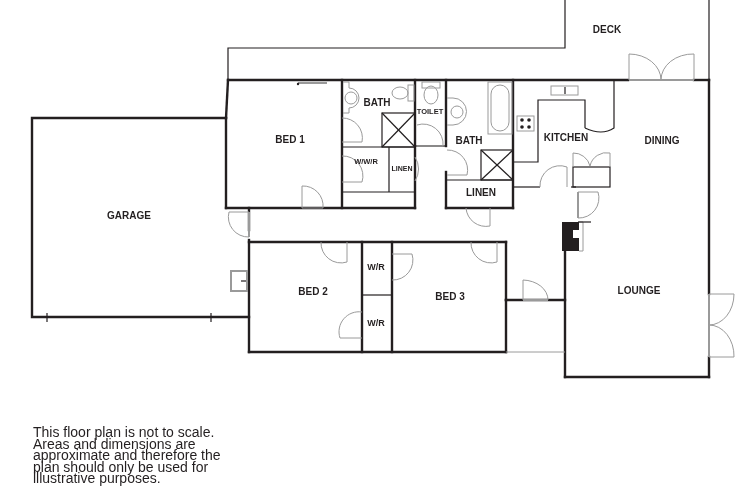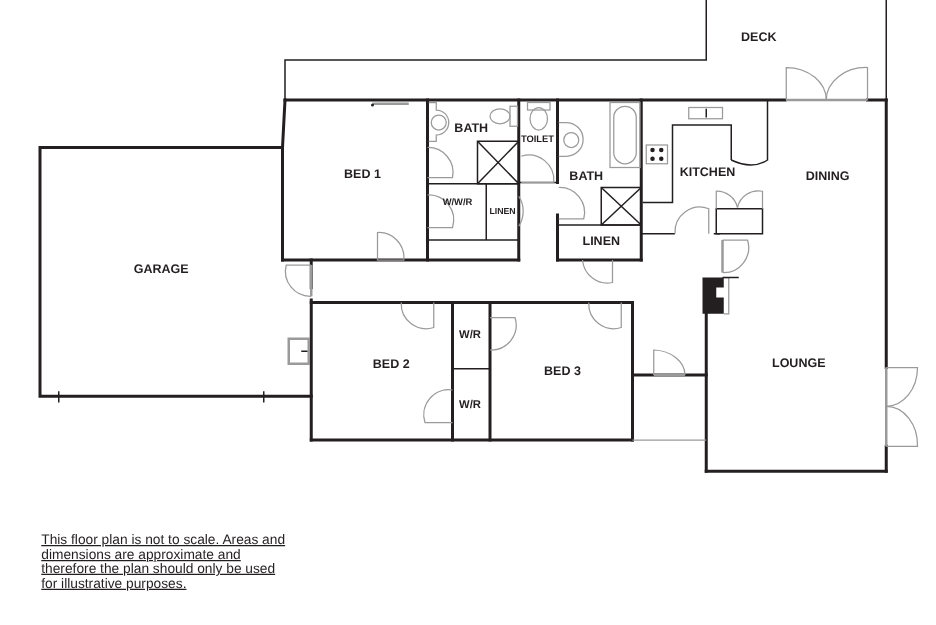--- a/index.html
+++ b/index.html
@@ -3,21 +3,21 @@
 <meta charset="utf-8">
 <style>
   html, body { margin: 0; padding: 0; background: #ffffff; }
   body { width: 749px; height: 500px; position: relative; overflow: hidden; font-family: "Liberation Sans", sans-serif; }
   #plan { position: absolute; left: 0; top: 0; width: 749px; height: 500px; }
   .wall { stroke: #231f20; stroke-width: 2.4; fill: none; stroke-linecap: square; }
   .thin { stroke: #231f20; stroke-width: 1.2; fill: none; }
   .grey { stroke: #9a9a9a; stroke-width: 1; fill: none; }
   .greyw { stroke: #9a9a9a; stroke-width: 2; fill: none; }
   .lbl { font-family: "Liberation Sans", sans-serif; font-weight: bold; fill: #231f20; text-anchor: middle; dominant-baseline: middle; }
-  .note { position: absolute; left: 33px; top: 427px; width: 200px; font-family: "Liberation Sans", sans-serif; font-size: 11px; line-height: 11.5px; color: #231f20; text-decoration: underline; }
+  .note { position: absolute; left: 33px; top: 427px; width: 200px; font-family: "Liberation Sans", sans-serif; font-size: 14px; line-height: 11.5px; color: #231f20; }
 </style>
 </head>
 <body>
 
 <svg id="plan" viewBox="0 0 749 500" xmlns="http://www.w3.org/2000/svg">
 
   <g>
     <polyline class="thin" points="228,80 228,48 565,48 565,0"></polyline>
     <line class="thin" x1="709" y1="0" x2="709" y2="80"></line>
   </g>

